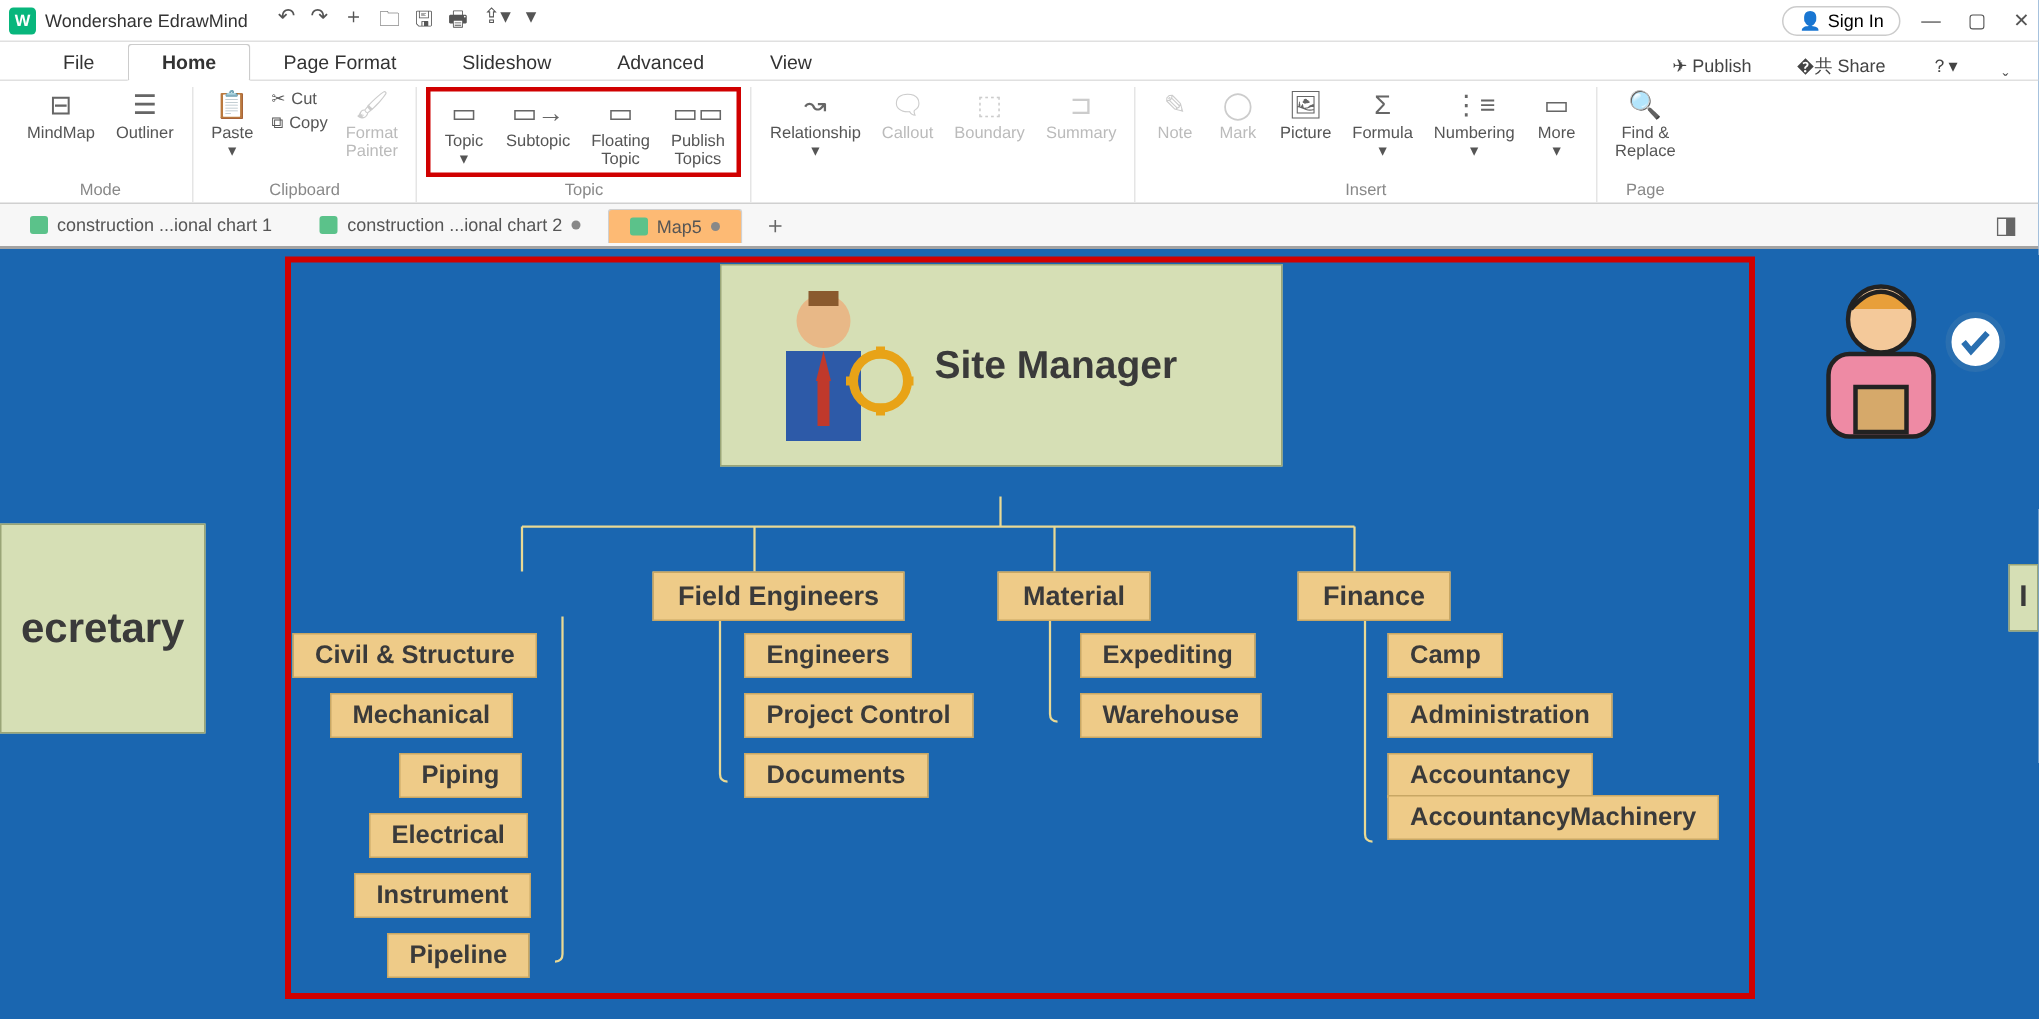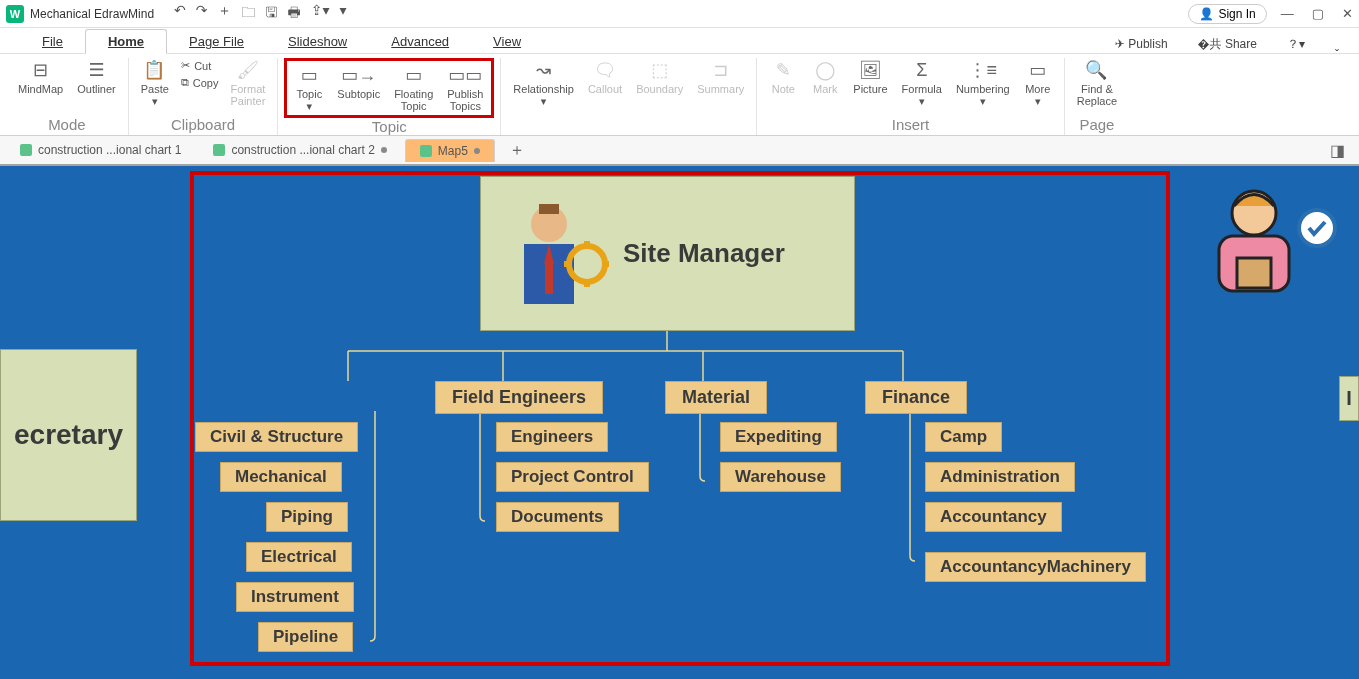--- a/index.html
+++ b/index.html
@@ -9,29 +9,29 @@
 .titlebar { height: 28px; background: #fff; display: flex; align-items: center; padding: 0 6px; border-bottom: 1px solid #e0e0e0; }
 .titlebar .logo { width: 18px; height: 18px; background: #08b67c; border-radius: 3px; display:flex; align-items:center; justify-content:center; color:#fff; font-size:11px; font-weight:bold; margin-right:6px;}
 .titlebar .title { font-size: 12px; color: #333; }
 .qat { display: flex; gap: 10px; margin-left: 20px; color: #555; font-size: 14px; }
 .titlebar .spacer { flex: 1; }
 .signin { border: 1px solid #ccc; border-radius: 12px; padding: 2px 10px; font-size: 12px; display:flex; gap:4px; align-items:center; background:#fff; }
 .winctrl { display:flex; gap:18px; margin-left:14px; color:#555; font-size:13px;}
 
 
 .menubar { height: 26px; background:#fff; display:flex; align-items:flex-end; padding:0 20px; border-bottom:1px solid #e0e0e0;}
-.menubar .mtab { padding:4px 22px; font-size:13px; color:#333; cursor:pointer;text-decoration:underline;}
+.menubar .mtab { padding:4px 22px; font-size:13px; color:#333; cursor:pointer;}
 .menubar .mtab.active { background:#fff; border:1px solid #ccc; border-bottom:1px solid #fff; border-radius:3px 3px 0 0; position:relative; top:1px; font-weight:600;}
 .menu-right { margin-left:auto; display:flex; gap:30px; font-size:12px; color:#444; align-items:center;}
 
 
 .ribbon { height: 82px; background:#fff; display:flex; padding:4px 6px 0 6px; border-bottom:1px solid #d0d0d0;}
 .rgroup { display:flex; flex-direction:column; align-items:center; border-right:1px solid #e5e5e5; padding:0 6px;}
 .rgroup.noborder{border-right:none;}
-.rgroup-label { font-size:15px; color:#888; margin-top:auto; padding-bottom:2px;}
+.rgroup-label { font-size:11px; color:#888; margin-top:auto; padding-bottom:2px;}
 .rbtns { display:flex; gap:2px; }
 .rbtn { display:flex; flex-direction:column; align-items:center; padding:2px 6px; font-size:11px; color:#555; cursor:pointer; line-height:1.15; text-align:center; min-width:40px;}
 .rbtn.disabled { color:#bbb; }
 .ricon { font-size:18px; margin-bottom:2px; color:#666;}
 .rbtn.disabled .ricon{color:#ccc;}
 .small-stack{display:flex;flex-direction:column;gap:2px;font-size:11px;color:#555;}
 .small-stack .srow{display:flex;align-items:center;gap:4px;padding:1px 4px;}
 .redbox1 { border: 3px solid #d00000; padding:2px 2px 0 2px; }
 
 
@@ -39,36 +39,36 @@
 .doctab { display:flex; align-items:center; gap:6px; padding:4px 14px; font-size:12px; color:#555; background:#f7f7f7; border-radius:3px 3px 0 0; cursor:pointer;}
 .doctab.active{background:#fdba74; border:1px solid #d0d0d0; border-bottom:none;}
 .doctab .doc-icon{width:12px;height:12px;background:#5bc28a;border-radius:2px;}
 .doctab .dot{width:6px;height:6px;background:#888;border-radius:50%;}
 .addtab{font-size:16px;color:#666;padding:0 10px;cursor:pointer;}
 .doctabs .endicon{margin-left:auto;padding:0 8px;color:#666;}
 
 
 .canvas { position:relative; width:100%; height: calc(679px - 28px - 26px - 82px - 30px); background:#1a66b0; overflow:hidden;}
 .node-box { position:absolute; background:#d6dfb5; border:1px solid #9aa577; }
-.left-node { left:0; top:183px; width:137px; height:172px; display:flex; align-items:center; justify-content:center; font-size:28px; font-weight:700; color:#3a3a3a; font-family: "Trebuchet MS", sans-serif;}
+.left-node { left:0; top:183px; width:137px; height:140px; display:flex; align-items:center; justify-content:center; font-size:28px; font-weight:700; color:#3a3a3a; font-family: "Trebuchet MS", sans-serif;}
 .right-node { right:0; top:210px; width:20px; height:45px; display:flex; align-items:center; justify-content:center; font-size:20px; font-weight:700; color:#3a3a3a;}
-.root-node { left:480px; top:10px; width:375px; height:155px; display:flex; align-items:center; gap:14px; padding:0 18px;}
+.root-node { left:480px; top:10px; width:375px; height:135px; display:flex; align-items:center; gap:14px; padding:0 18px;}
 .root-title{font-size:26px;font-weight:700;color:#3a3a3a;font-family:"Trebuchet MS",sans-serif;}
 .branch-label{position:absolute;background:#eecb88;border:1px solid #c8a764;padding:5px 16px;font-size:18px;font-weight:700;color:#3a3a3a;font-family:"Trebuchet MS",sans-serif; white-space:nowrap;}
 .leaf-label{position:absolute;background:#eecb88;border:1px solid #c8a764;padding:4px 14px;font-size:17px;font-weight:600;color:#3a3a3a;font-family:"Trebuchet MS",sans-serif; white-space:nowrap;}
 .red-selection{position:absolute;border:4px solid #d00000;left:190px;top:5px;width:980px;height:495px;pointer-events:none;}
 .avatar-icon{position:absolute;right:20px;top:12px;}
 svg.conn{position:absolute;left:0;top:0;pointer-events:none;}
 </style>
 </head>
 <body>
 
 <div class="titlebar">
   <div class="logo">W</div>
-  <div class="title">Mechanical EdrawMind</div>
+  <div class="title">Wondershare EdrawMind</div>
   <div class="qat">
     <span>↶</span>
     <span>↷</span>
     <span>＋</span>
     <span>🗀</span>
     <span>🖫</span>
     <span>🖶</span>
     <span>⇪▾</span>
     <span>▾</span>
   </div>
@@ -80,21 +80,21 @@
   <div class="winctrl">
     <span>—</span>
     <span>▢</span>
     <span>✕</span>
   </div>
 </div>
 
 <div class="menubar">
   <div class="mtab">File</div>
   <div class="mtab active">Home</div>
-  <div class="mtab">Page File</div>
+  <div class="mtab">Page Format</div>
   <div class="mtab">Slideshow</div>
   <div class="mtab">Advanced</div>
   <div class="mtab">View</div>
   <div class="menu-right">
     <span>✈ <span>Publish</span></span>
     <span>�共 <span>Share</span></span>
     <span>？▾</span>
     <span>ˬ</span>
   </div>
 </div>
@@ -307,21 +307,21 @@
   <div class="leaf-label" style="left:496px;top:256px">Engineers</div>
   <div class="leaf-label" style="left:496px;top:296px">Project Control</div>
   <div class="leaf-label" style="left:496px;top:336px">Documents</div>
 
   <div class="leaf-label" style="left:720px;top:256px">Expediting</div>
   <div class="leaf-label" style="left:720px;top:296px">Warehouse</div>
 
   <div class="leaf-label" style="left:925px;top:256px">Camp</div>
   <div class="leaf-label" style="left:925px;top:296px">Administration</div>
   <div class="leaf-label" style="left:925px;top:336px">Accountancy</div>
-  <div class="leaf-label" style="left:925px;top:386px">AccountancyMachinery</div>
+  <div class="leaf-label" style="left:925px;top:364px">AccountancyMachinery</div>
 
   <div class="node-box right-node">I</div>
 
   <svg class="avatar-icon" width="140" height="150">
     <circle cx="55" cy="35" r="22" fill="#f4c99a" stroke="#222" stroke-width="3"></circle>
     <path d="M35 28 Q55 5 75 28" fill="#e89f3a" stroke="#222" stroke-width="3"></path>
     <rect x="20" y="58" width="70" height="55" rx="14" fill="#ee8aa4" stroke="#222" stroke-width="3"></rect>
     <rect x="38" y="80" width="34" height="30" fill="#d6a96a" stroke="#222" stroke-width="3"></rect>
     <circle cx="118" cy="50" r="18" fill="#fff" stroke="#2a6fb0" stroke-width="4"></circle>
     <path d="M110 50 l5 6 l11 -12" stroke="#2a6fb0" stroke-width="4" fill="none"></path>

